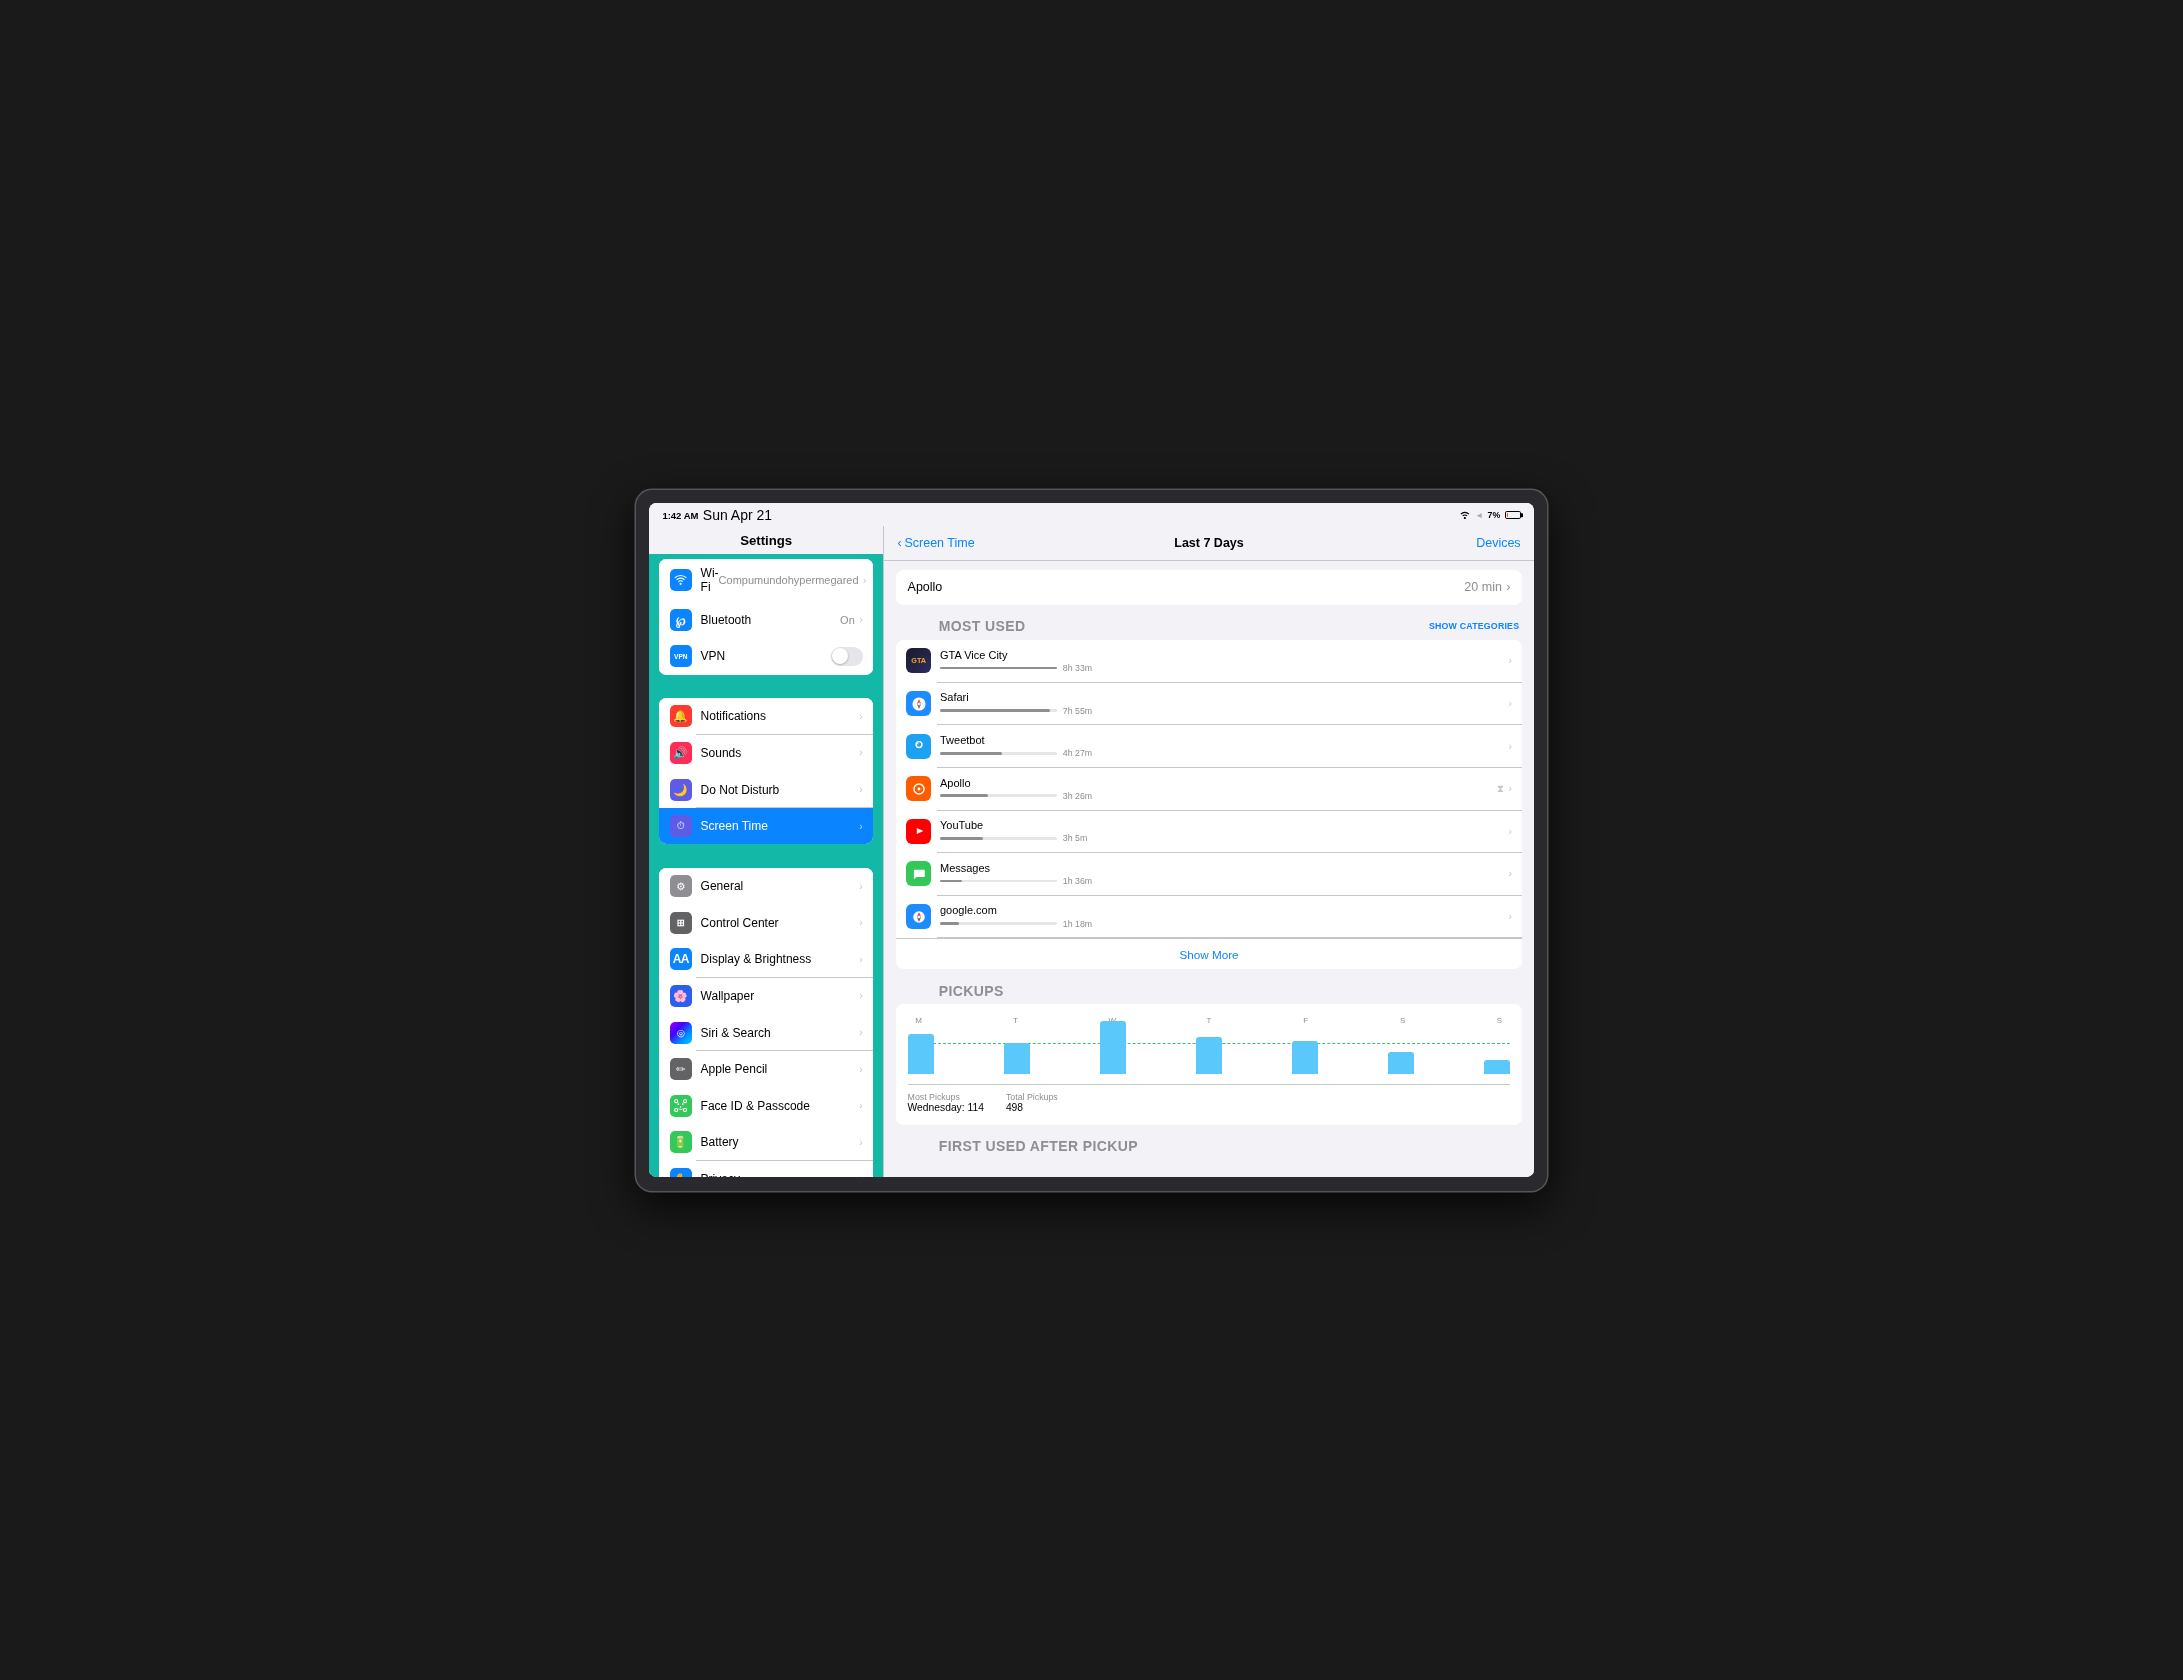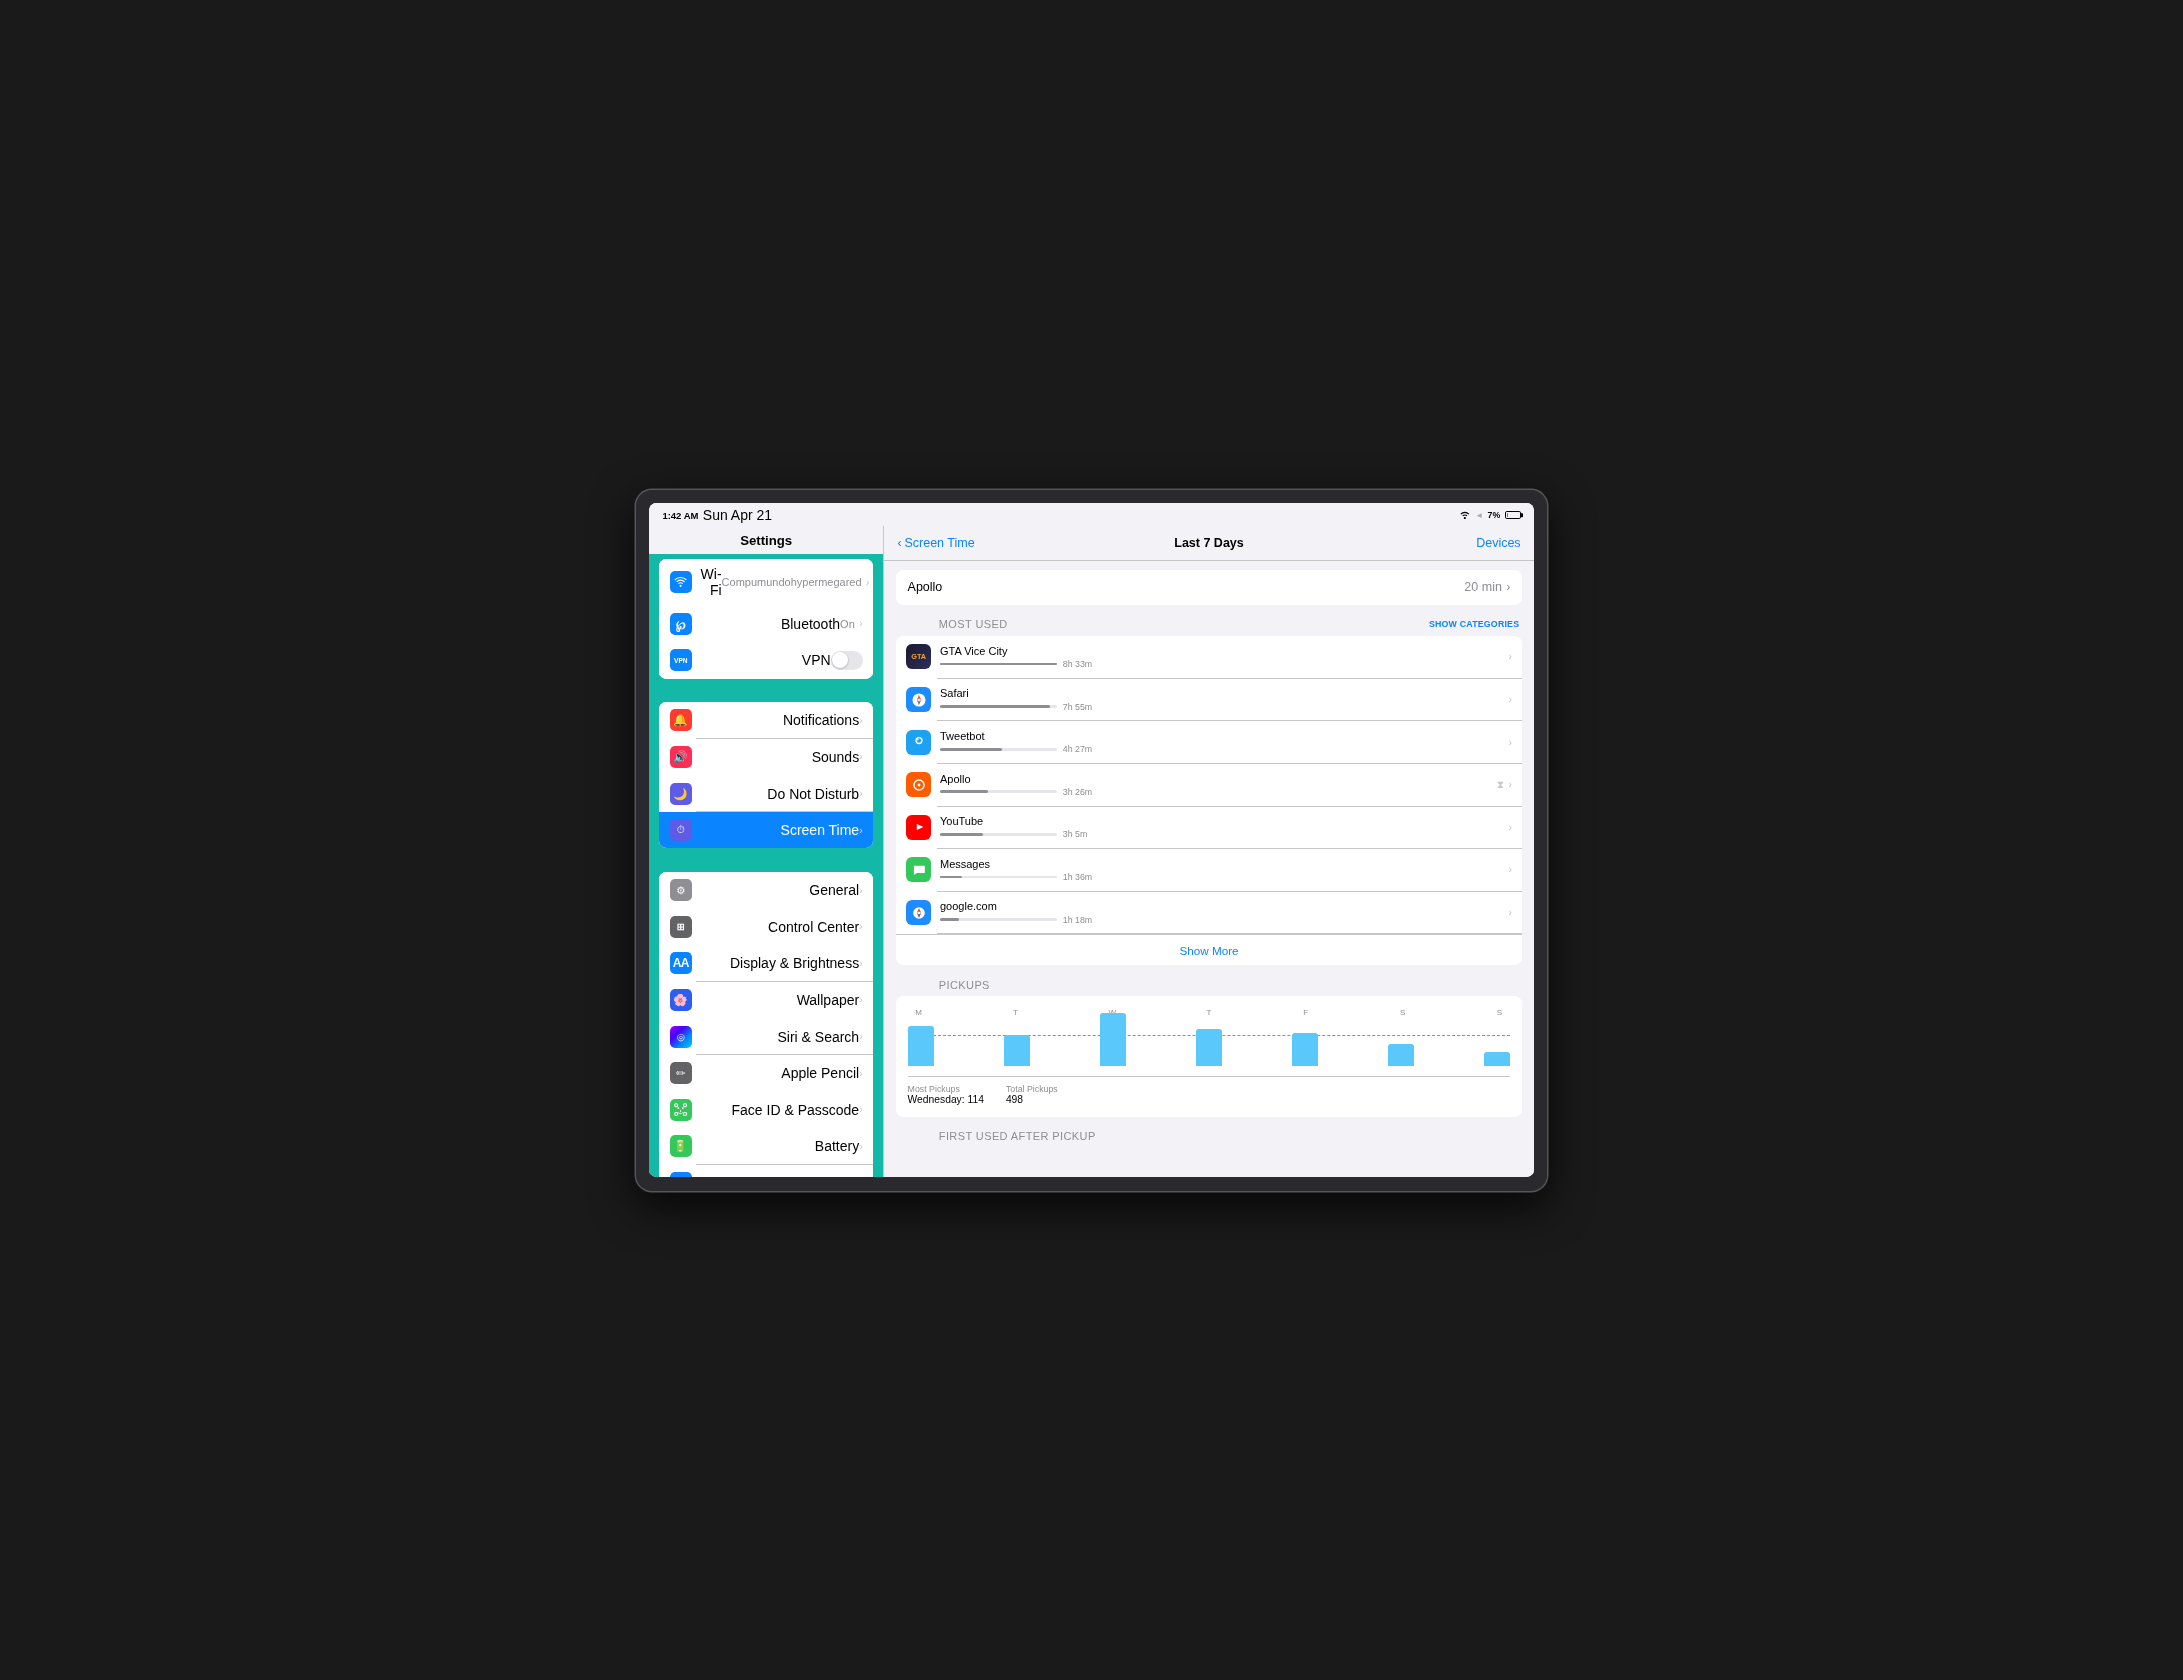--- a/index.html
+++ b/index.html
@@ -144,23 +144,22 @@
       border-radius: 5.1px;
       display: flex;
       align-items: center;
       justify-content: center;
       margin-right: 8.8px;
       flex-shrink: 0;
       font-size: 11.7px;
     }
     .item-label {
       flex: 1;
-      font-size: 14px;
-      color: #000;
-      text-align: right;
+      font-size: 12px;
+      color: #000;
     }
     .item-value {
       font-size: 11px;
       color: #8e8e93;
       margin-right: 4.4px;
     }
     .chevron {
       color: #c7c7cc;
       font-size: 10.3px;
     }
@@ -265,22 +264,22 @@
     }
 
     
     .section-header {
       display: flex;
       justify-content: space-between;
       align-items: center;
       padding: 4.4px 2.9px 5.9px;
     }
     .section-label {
-      font-size: 11px;
-      font-weight: 400;
+      font-size: 14px;
+      font-weight: 700;
       color: #8e8e93;
       letter-spacing: 0.4px;
       text-transform: uppercase;
       padding-left: 40px;
     }
     .section-action {
       font-size: 8.8px;
       color: #0a84ff;
       font-weight: 600;
       letter-spacing: 0.2px;

